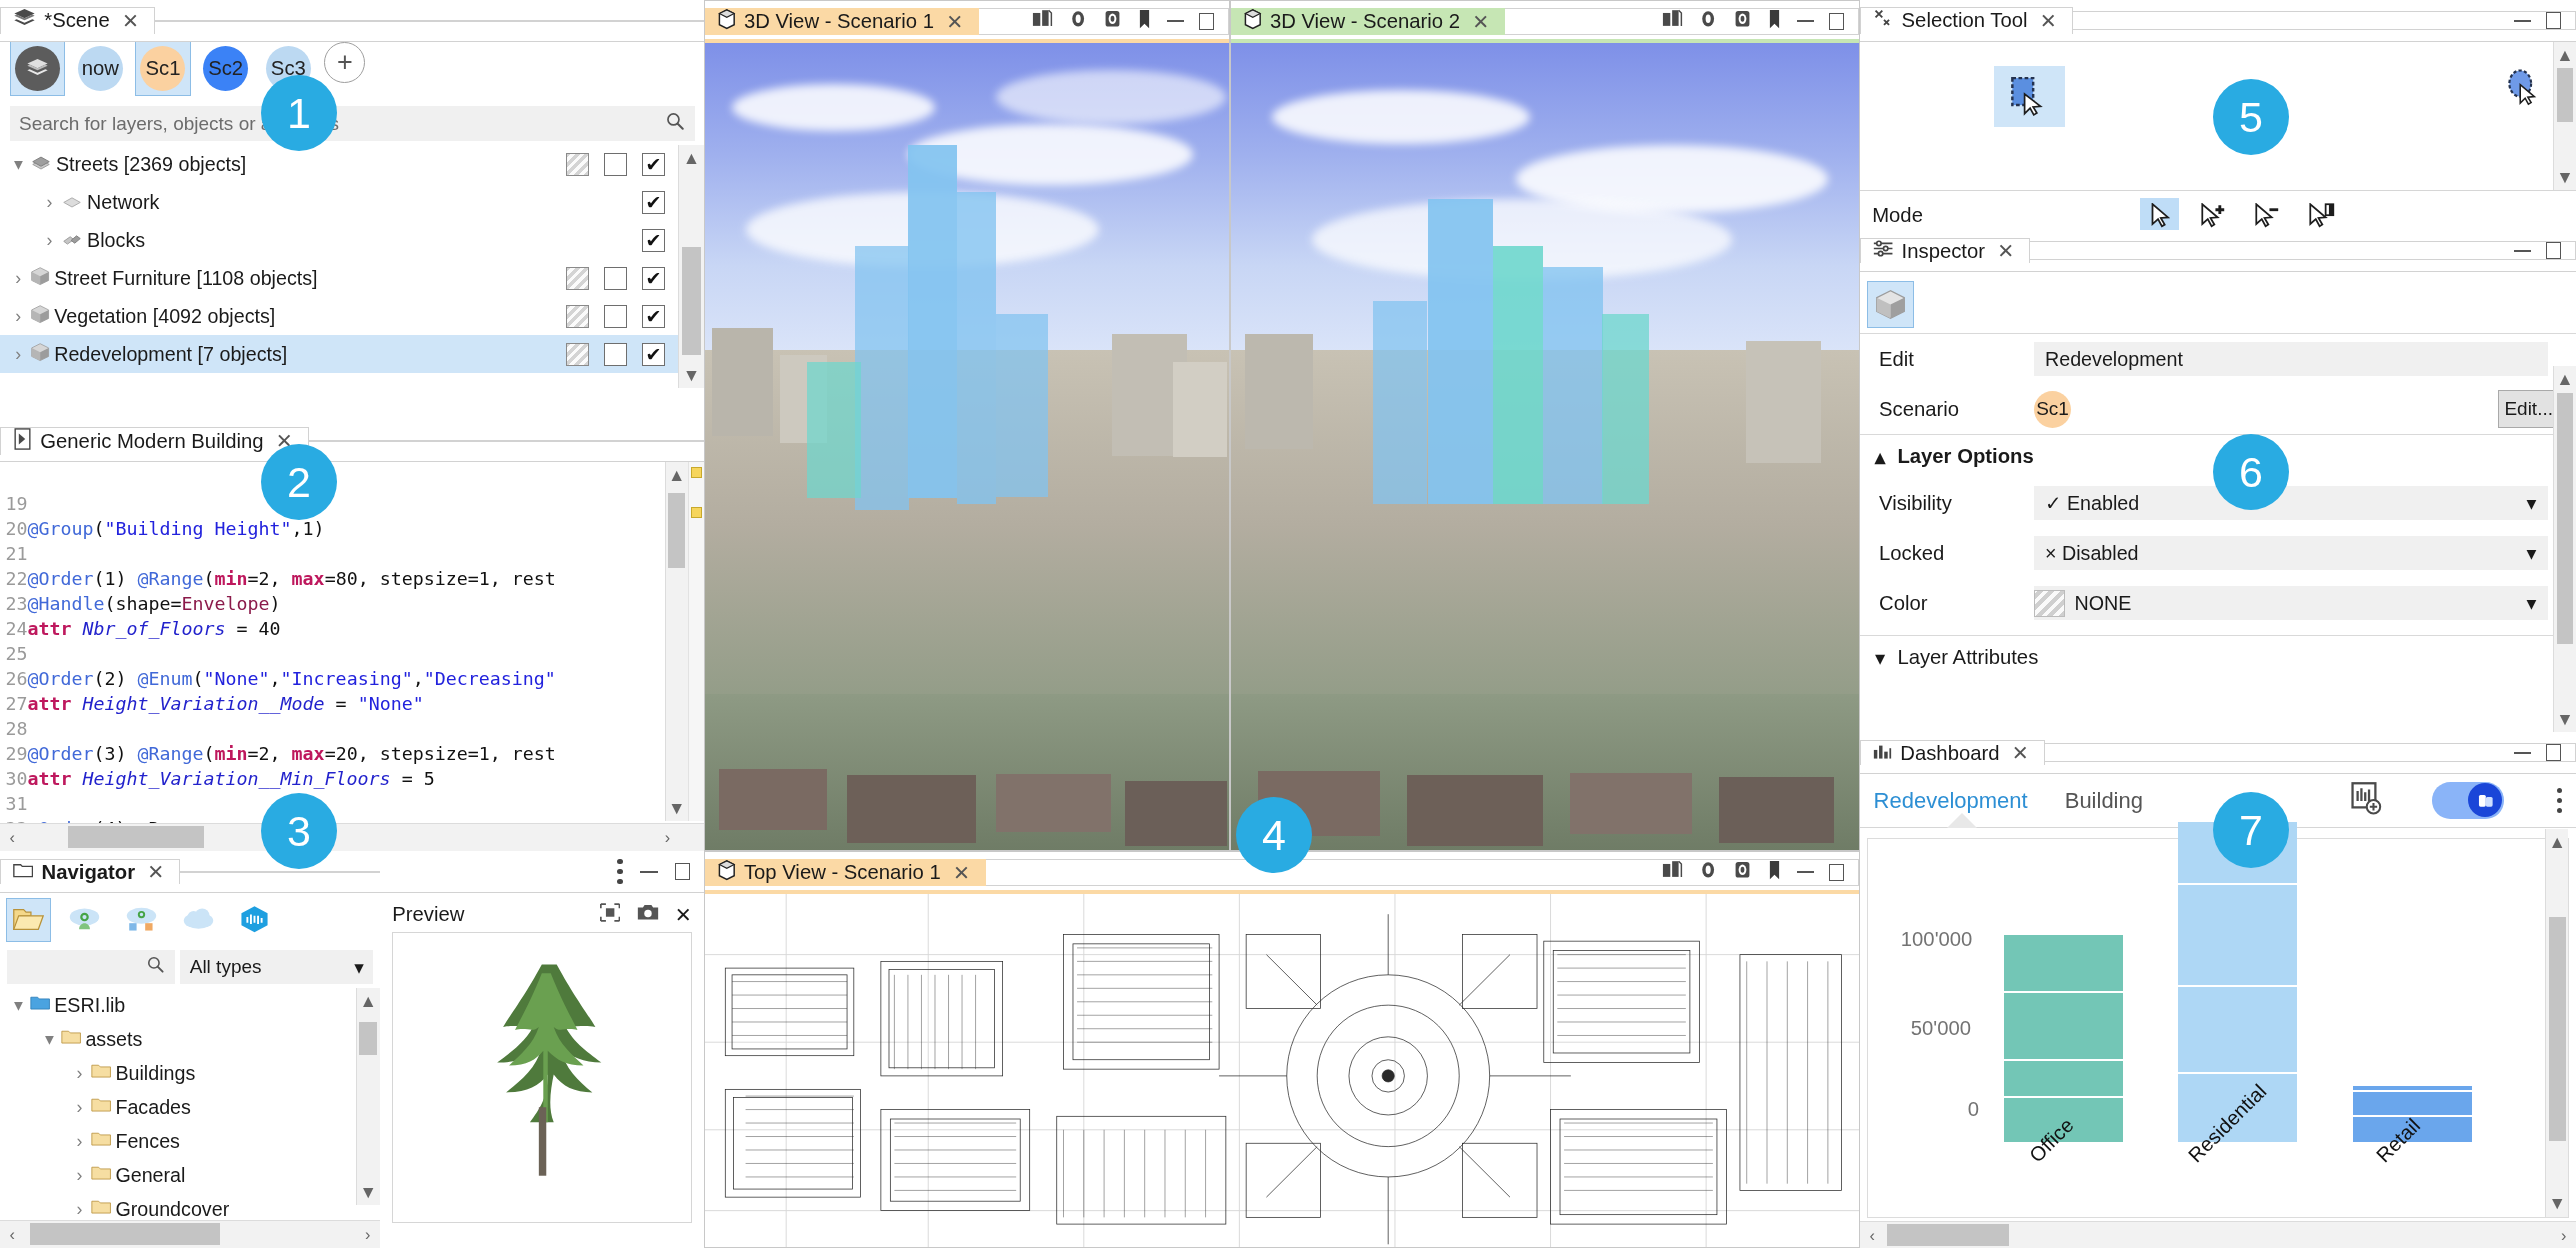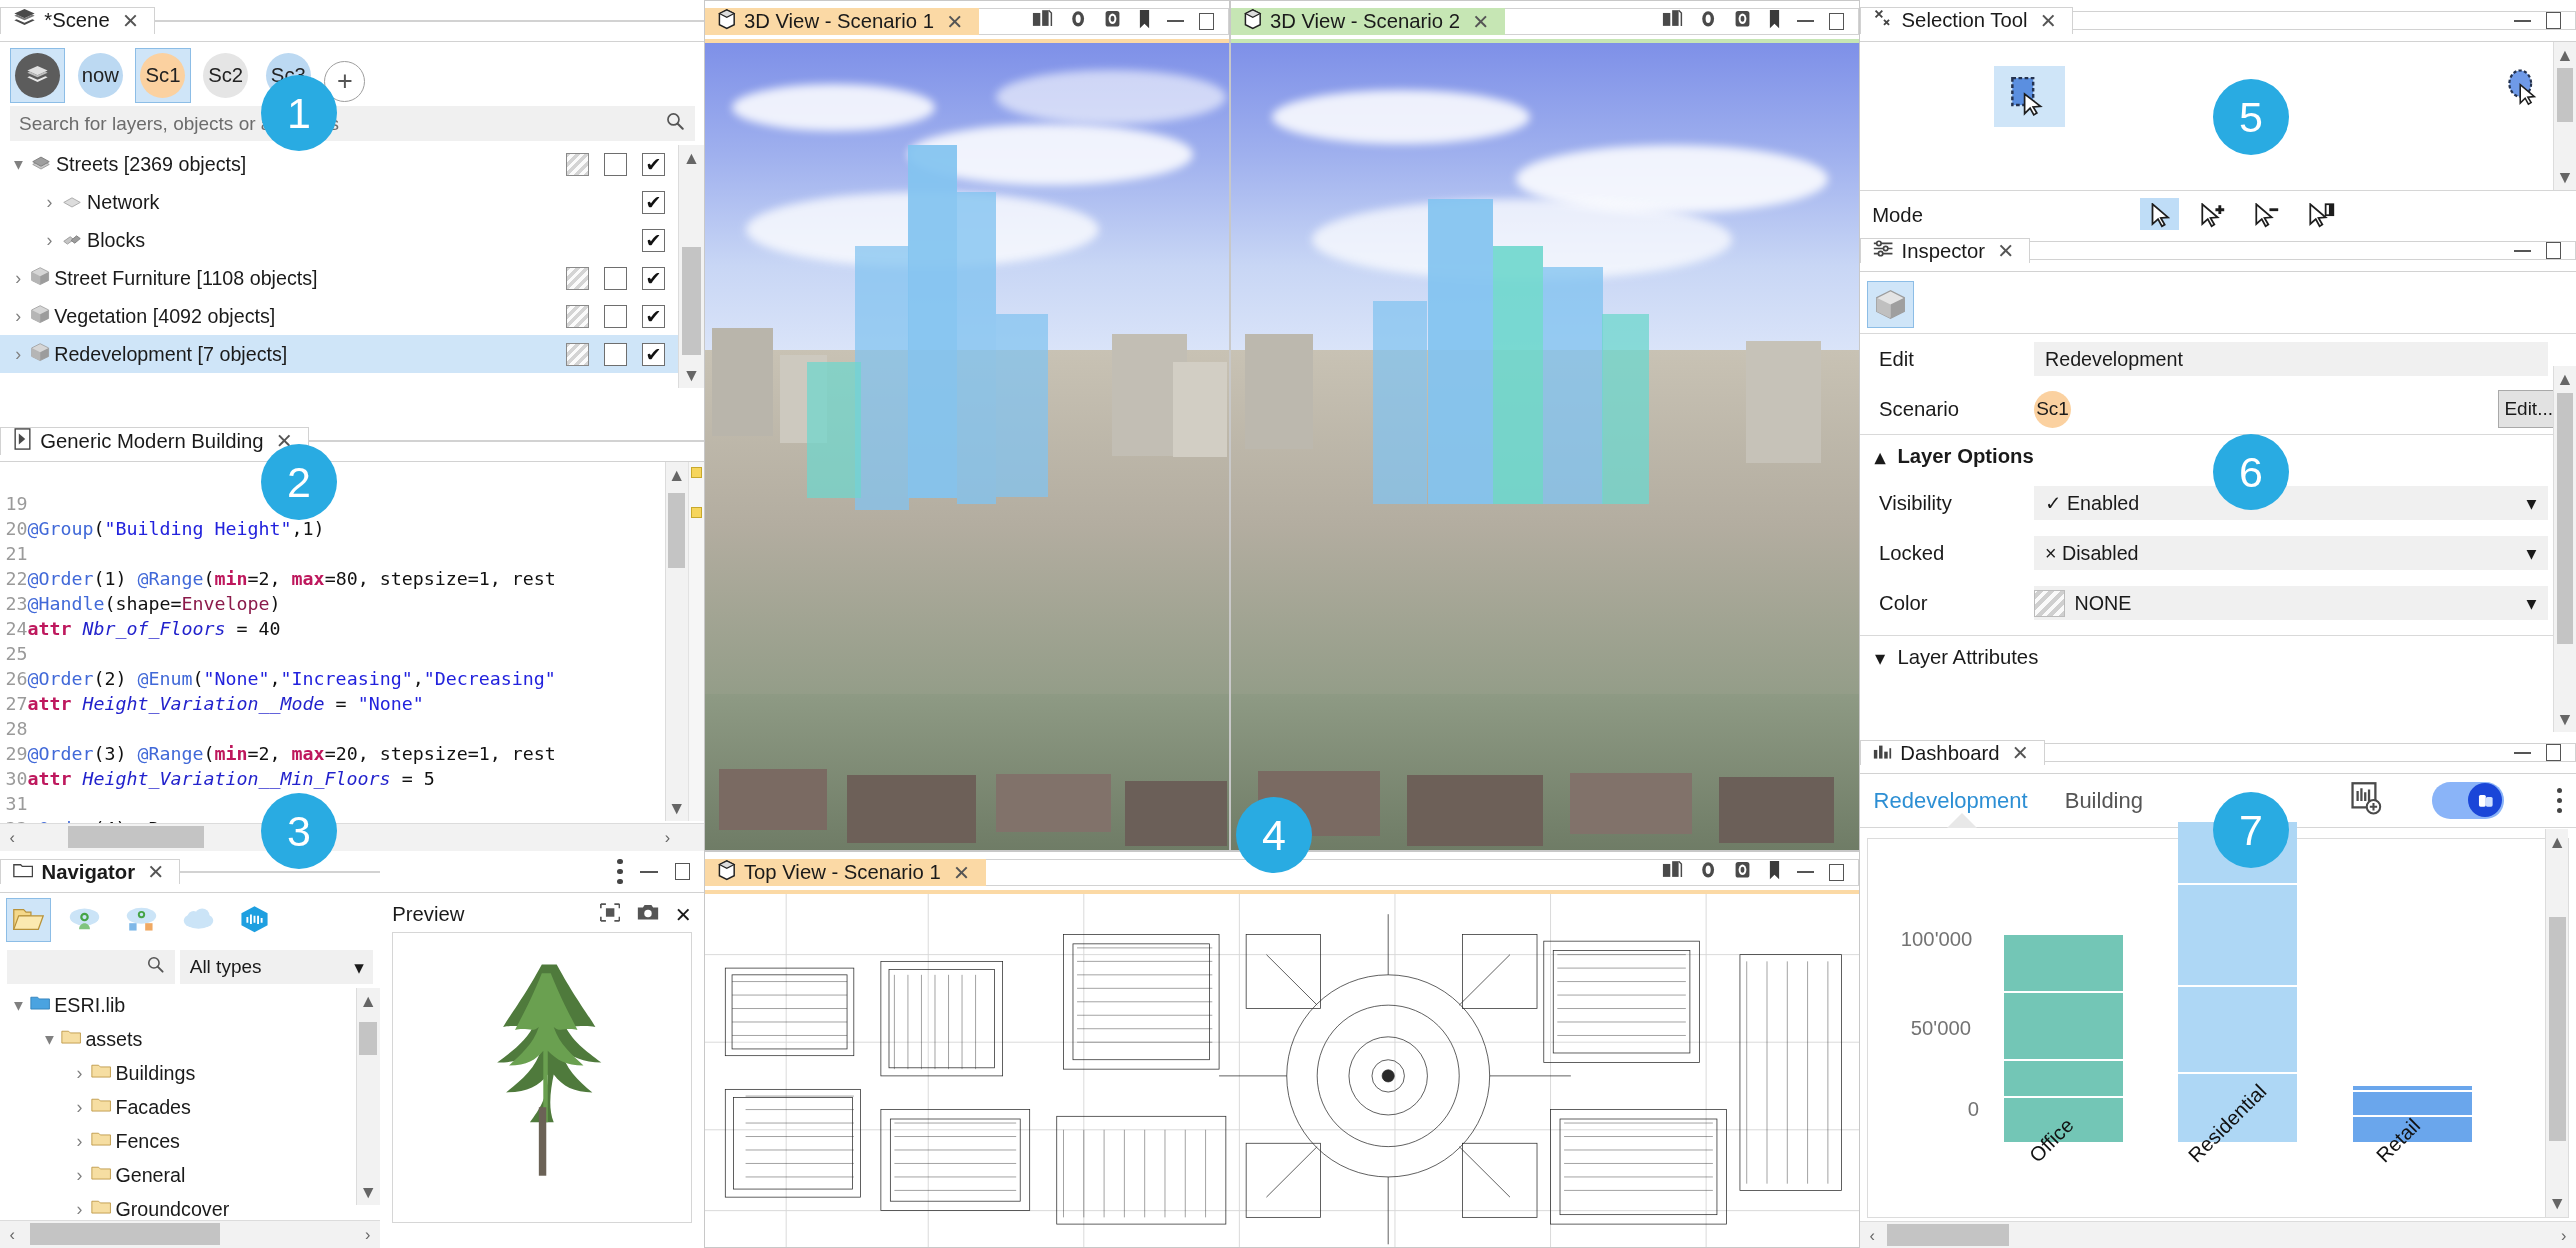--- a/index.html
+++ b/index.html
@@ -25,29 +25,29 @@
              border-left: none; display: flex; align-items: center; justify-content: flex-end;
              gap: 15px; padding-right: 13.6px; background: #fff; }
   .accentline { position: absolute; left: 0; bottom: -0.7px; height: 3.4px; }
   .minim { width: 17.6px; height: 2px; background: #555; display: inline-block; }
   .maxim { width: 15px; height: 17.6px; border: 1.4px solid #555; display: inline-block; }
 
   .ic { display: inline-block; vertical-align: middle; }
 
   
   #scene-panel { left: 0; top: 0; width: 704px; height: 420px; border: none; }
-  .scenario-row { display: flex; align-items: flex-end; gap: 9.5px; padding: 0 11px; height: 60px; }
+  .scenario-row { display: flex; align-items: flex-start; gap: 9.5px; padding: 0 11px; height: 60px; }
   .scn { width: 45px; height: 45px; border-radius: 50%; display: flex; align-items: center;
          justify-content: center; font-size: 20.3px; color: #222; }
   .scn-wrap { padding: 4.1px; display: flex; align-items: center; justify-content: center; }
   .scn-wrap.sel { background: #cfe5f8; outline: 0.7px solid #8cbde6; }
   .scn.layers { background: #5c5c5c; }
   .scn.now { background: #bcd9f2; }
   .scn.s1 { background: #fbd1a0; }
-  .scn.s2 { background: #e5e5e5; }
+  .scn.s2 { background: #3b82f6; }
   .scn.s3 { background: #bcd9f2; }
   .plusbtn { width: 41px; height: 41px; border-radius: 50%; border: 1.4px solid #9e9e9e;
              color: #555; font-size: 27px; display: flex; align-items: center;
              justify-content: center; background: #fff; }
   .searchbox { margin: 4.1px 9.5px 4.1px 9.5px; height: 35px; background: #f0f0f0;
                display: flex; align-items: center; padding: 0 9.5px; font-size: 19px;
                color: #6c6c6c; justify-content: space-between; }
 
   .tree { font-size: 19.7px; }
   .trow { display: flex; align-items: center; height: 38px; padding-left: 6.8px; position: relative; }

